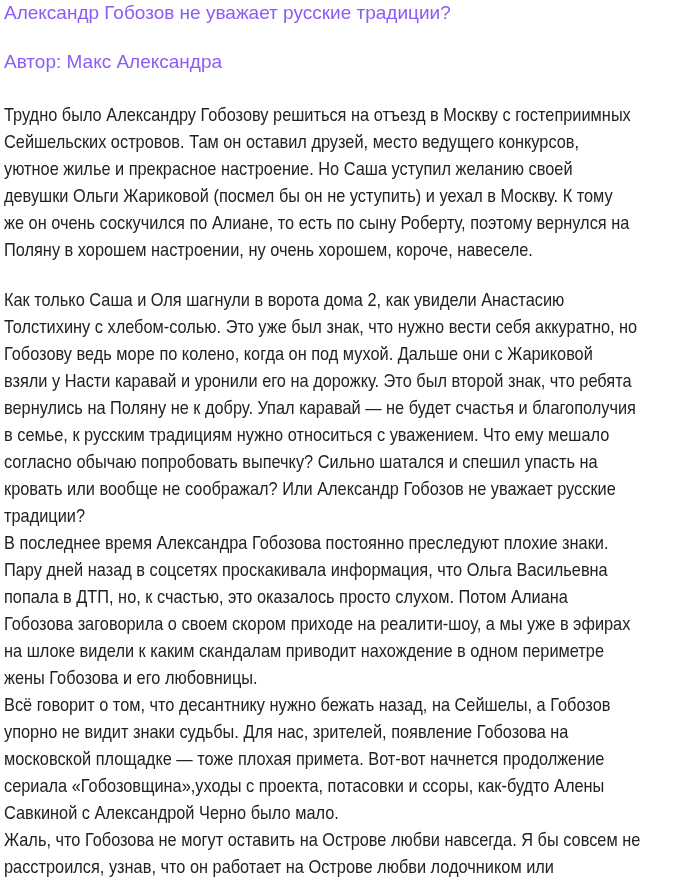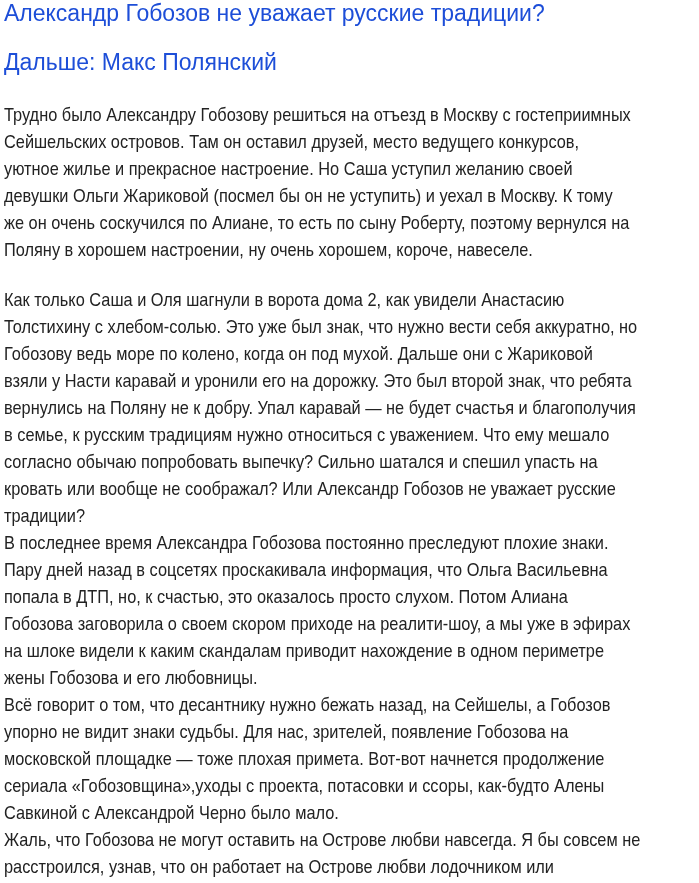--- a/index.html
+++ b/index.html
@@ -4,28 +4,28 @@
 <style>
   html, body { margin: 0; padding: 0; background: #ffffff; }
   body { width: 699px; height: 883px; overflow: hidden; position: relative; }
   .doc { position: absolute; left: 4px; top: 0; width: 695px; color: #222222; }
   .line {
     position: absolute; left: 0; white-space: nowrap;
     font-family: "Liberation Sans", sans-serif; font-size: 19px;
     transform-origin: 0 50%; transform: scaleX(0.86);
     height: 26px; line-height: 26px;
   }
-  .head { font-family: "Liberation Sans", sans-serif; transform: scaleX(1.0); font-size: 23px; color: #1d4ed8; }
+  .head { font-family: "Liberation Sans", sans-serif; transform: scaleX(1.0); font-size: 19px; color: #8b5cf6; }
 </style>
 </head>
 <body>
 
 <div class="doc">
   <div class="line head" style="top:0px;">Александр Гобозов не уважает русские традиции?</div>
-  <div class="line head" style="top:49px;">Дальше: Макс Полянский</div>
+  <div class="line head" style="top:49px;">Автор: Макс Александра</div>
 
   <div>
     <div class="line" style="top:102px;">Трудно было Александру Гобозову решиться на отъезд в Москву с гостеприимных</div>
     <div class="line" style="top:129px;">Сейшельских островов. Там он оставил друзей, место ведущего конкурсов,</div>
     <div class="line" style="top:156px;">уютное жилье и прекрасное настроение. Но Саша уступил желанию своей</div>
     <div class="line" style="top:183px;">девушки Ольги Жариковой (посмел бы он не уступить) и уехал в Москву. К тому</div>
     <div class="line" style="top:210px;">же он очень соскучился по Алиане, то есть по сыну Роберту, поэтому вернулся на</div>
     <div class="line" style="top:237px;">Поляну в хорошем настроении, ну очень хорошем, короче, навеселе.</div>
   </div>
 

